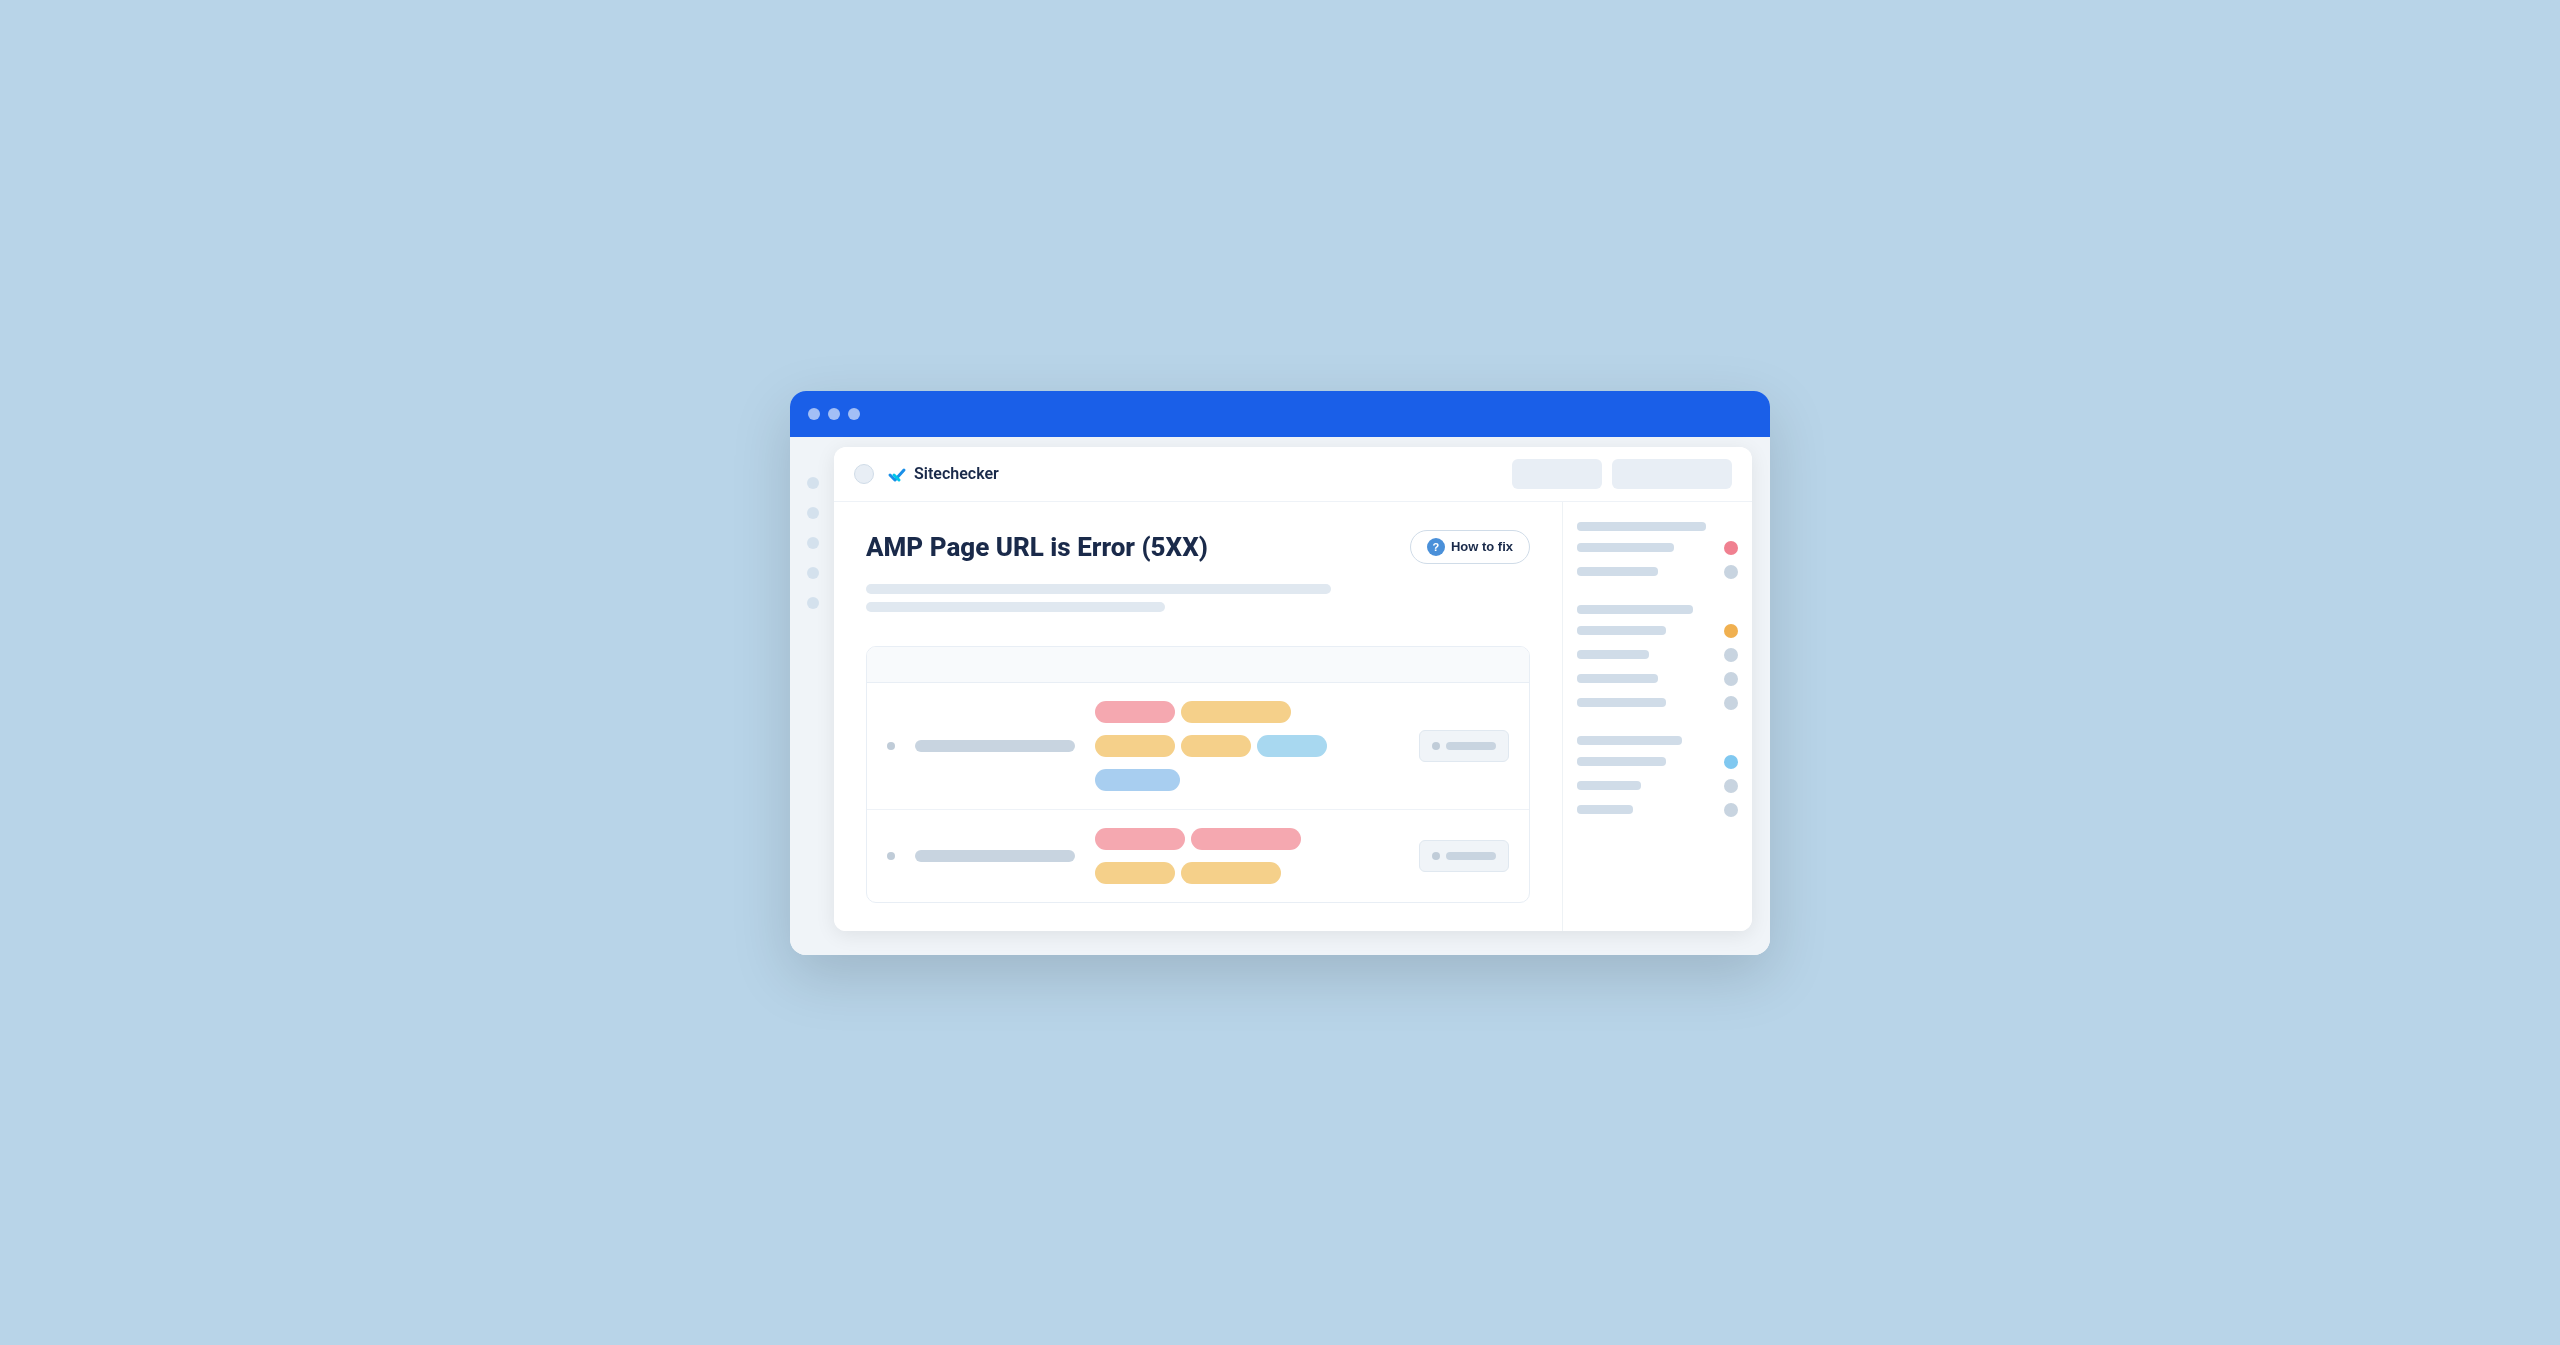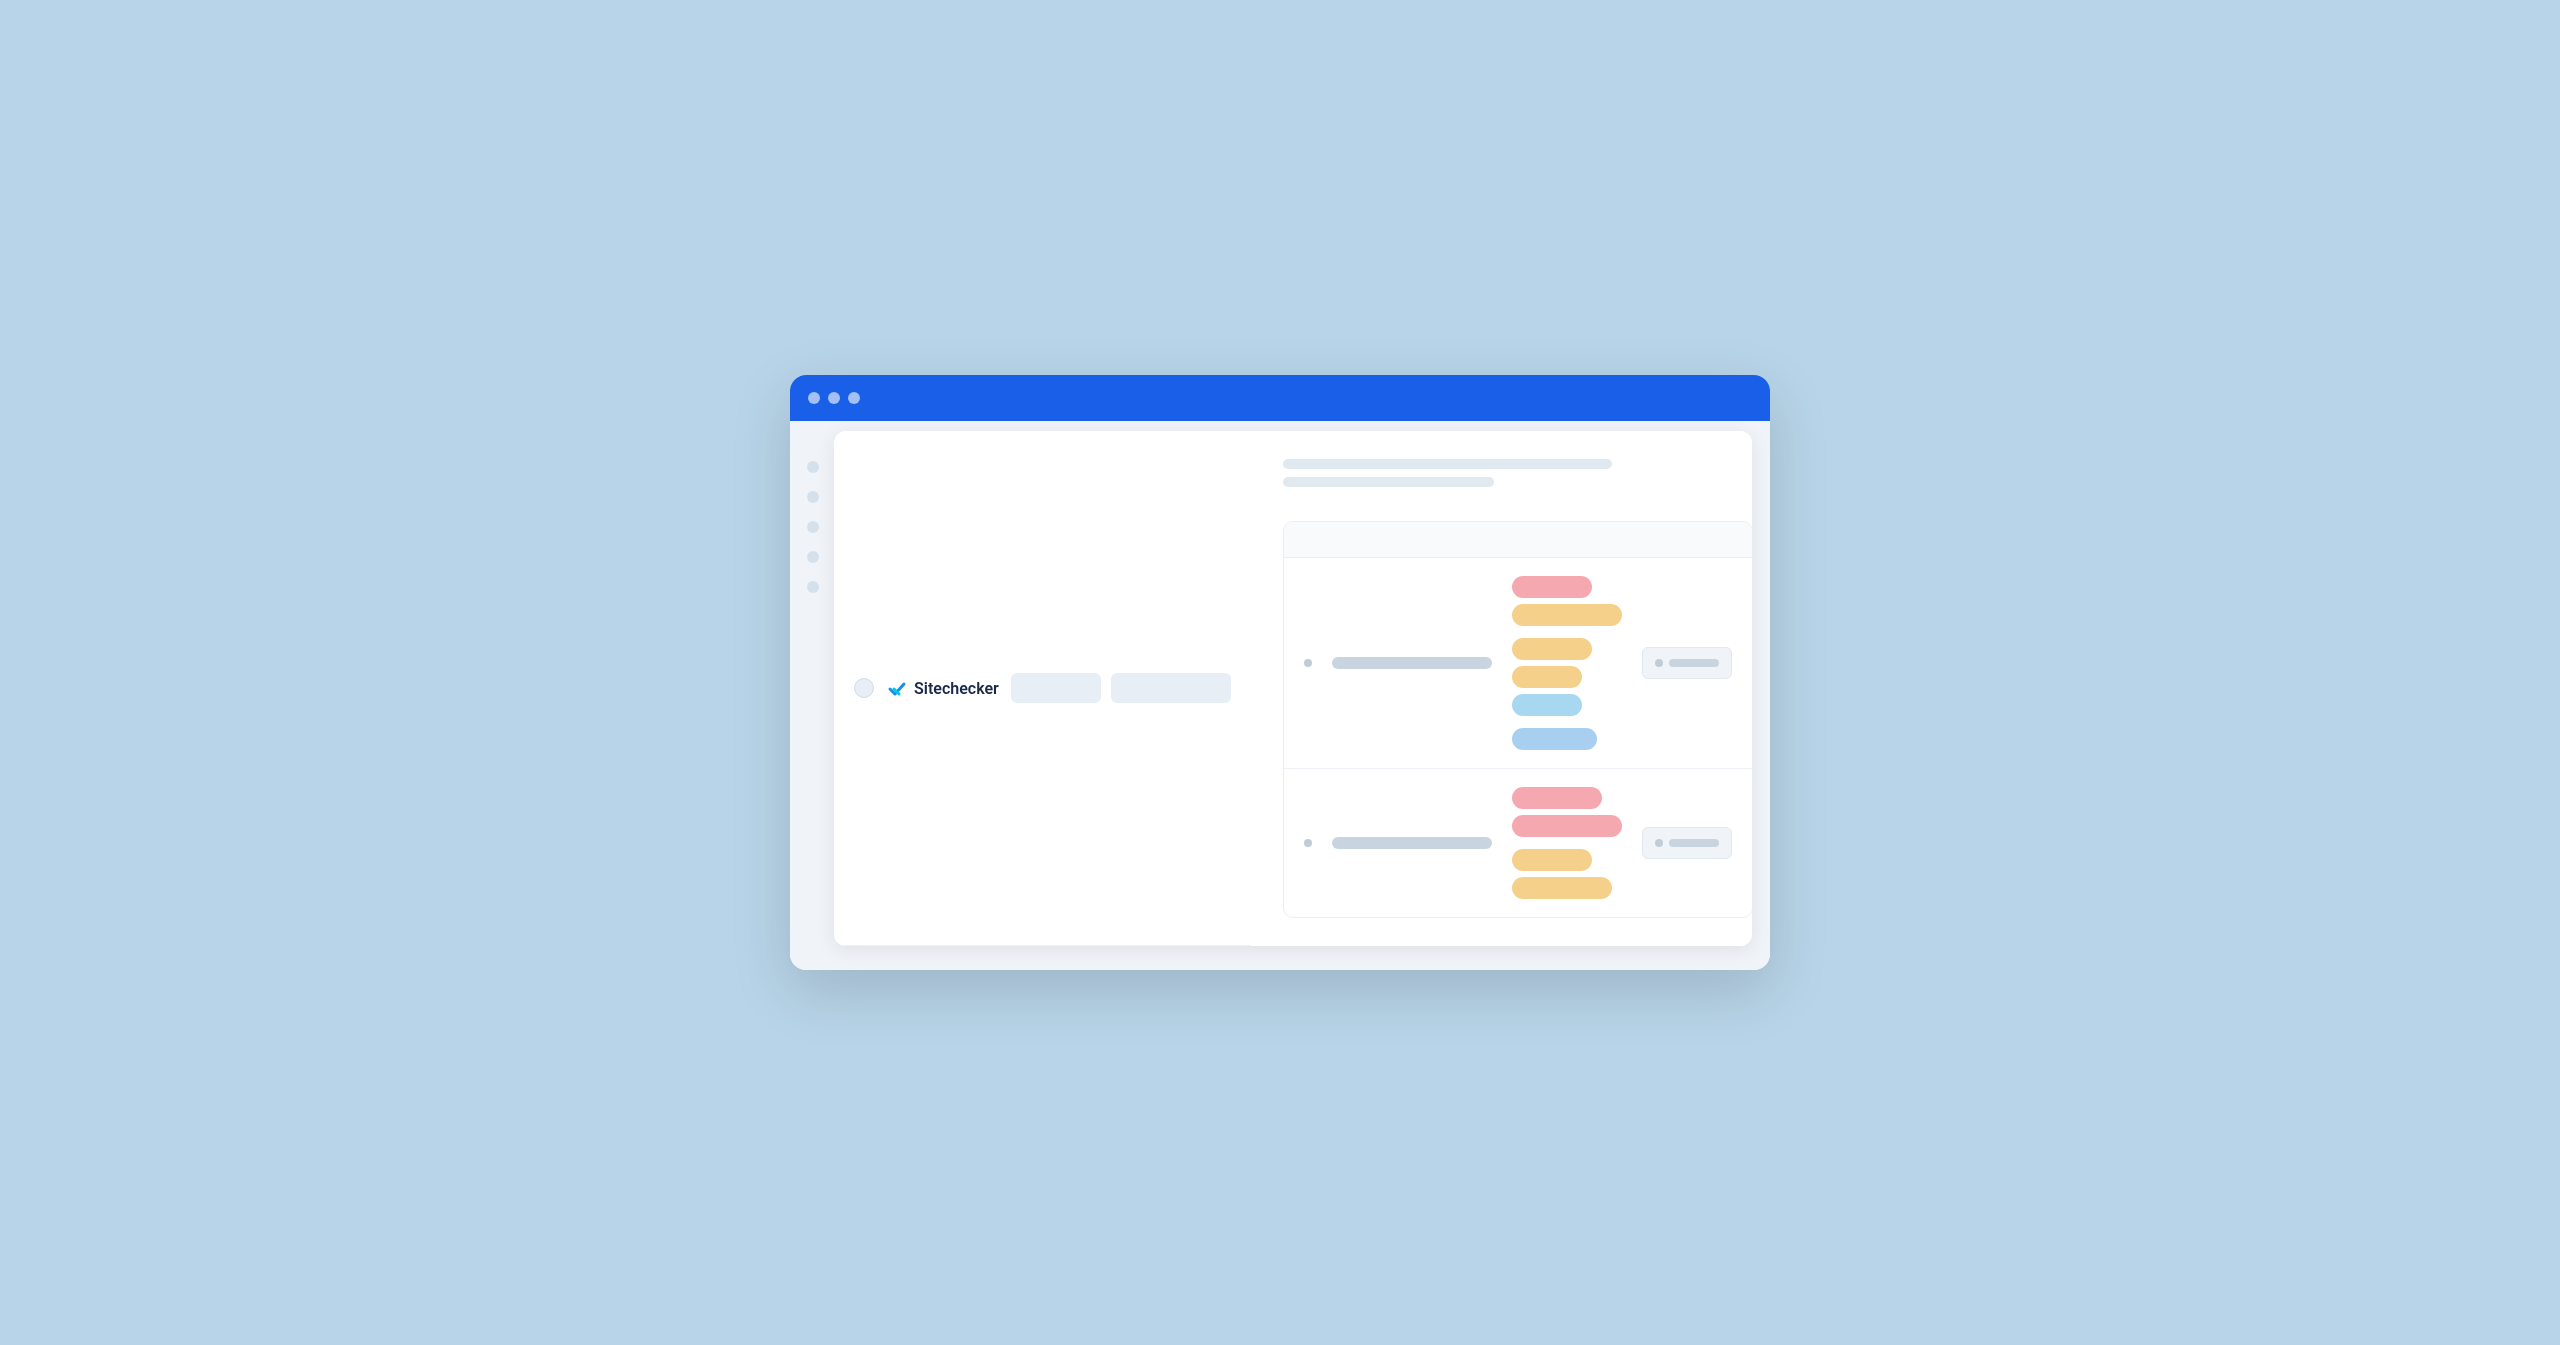--- a/index.html
+++ b/index.html
@@ -328,20 +328,21 @@
     }
 
     
     .inner-window {
       background: white;
       border-radius: 12px;
       overflow: hidden;
       box-shadow: 0 4px 20px rgba(0,0,0,0.08);
       margin: 0 8px 14px 8px;
       display: flex;
+      flex-direction: column;
     }
 
     .inner-body {
       display: flex;
     }
   </style>
 </head>
 <body>
 
 <div class="browser-window">
@@ -380,20 +381,27 @@
           <div class="nav-btn nav-btn-1"></div>
           <div class="nav-btn nav-btn-2"></div>
         </div>
       </div>
 
       <div class="inner-body">
 
         <div class="content-card">
           <div class="card-inner">
 
+            <div class="title-row">
+              <h1 class="page-title">AMP Page URL is Error (5XX)</h1>
+              <button class="how-to-fix-btn">
+                <div class="how-to-fix-icon">?</div>
+                <span class="how-to-fix-label">How to fix</span>
+              </button>
+            </div>
 
             <div class="desc-lines">
               <div class="desc-line desc-line-1"></div>
               <div class="desc-line desc-line-2"></div>
             </div>
 
             <div style="height:16px;"></div>
 
             <div class="table-area">
 

